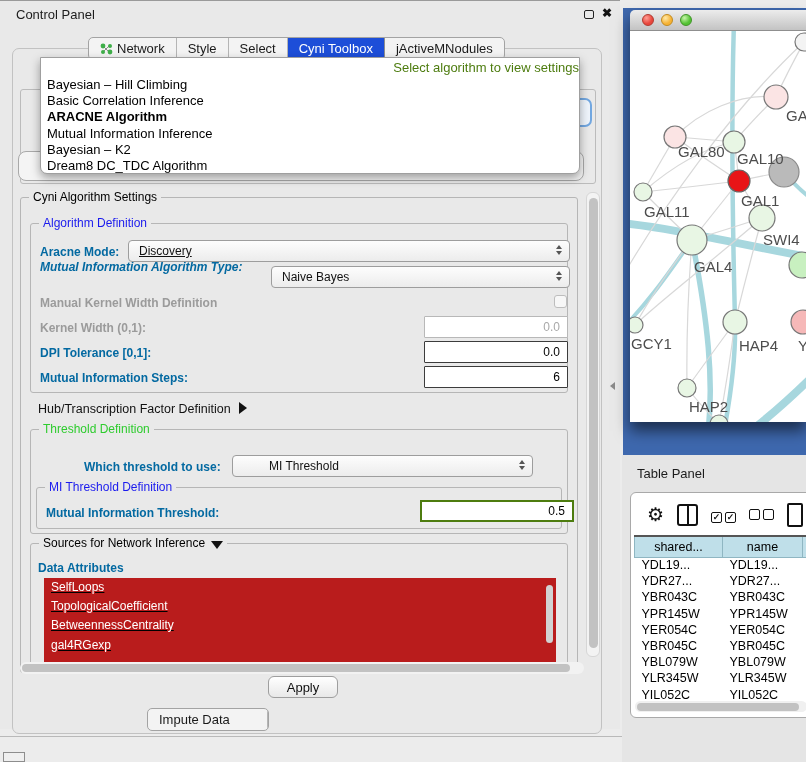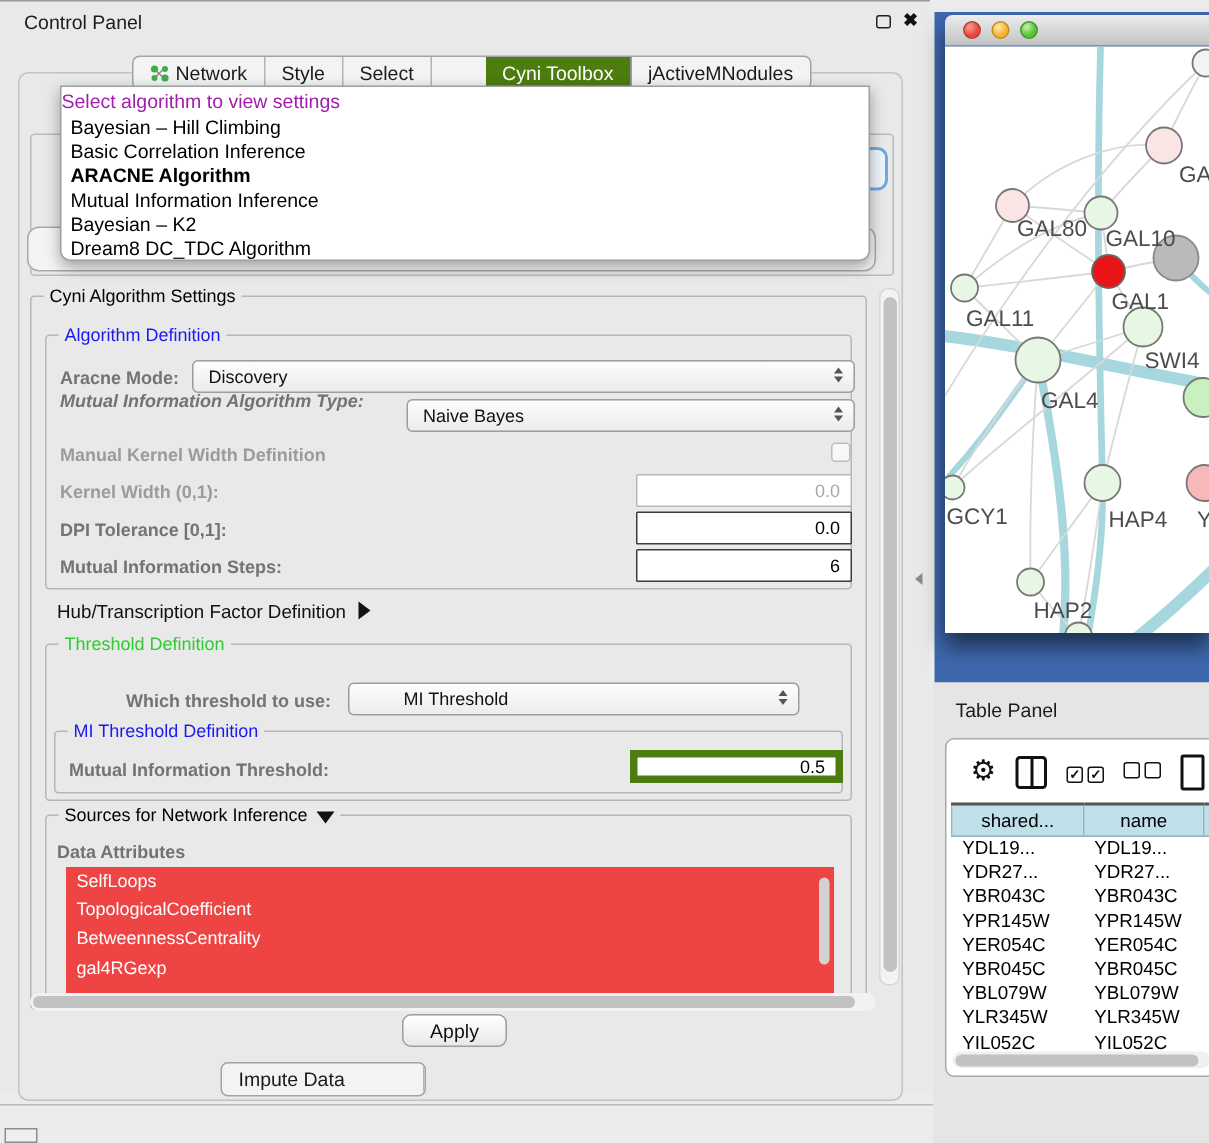--- a/index.html
+++ b/index.html
@@ -9,60 +9,60 @@
 
   
   #cpanel { left:0; top:7; width:620px; height:729px; background:#e9e9e9; border-top:1px solid #9a9a9a; }
   .cp-title { left:16px; top:6px; font-size:13px; color:#1c1c1c; }
   .float-icon { right:26px; top:9px; width:10px; height:9px; border:1.5px solid #222; border-radius:2px; }
   .close-icon { right:8px; top:5px; font-size:12px; color:#111; font-weight:bold; }
 
   .seg { display:flex; border:1px solid #a3a3a3; border-radius:5px; background:#f3f3f3; overflow:hidden; height:23px; font-size:13px; color:#1a1a1a; }
   .seg .sg { padding:3px 11px 0 11px; border-right:1px solid #b5b5b5; white-space:nowrap; }
   .seg .sg:last-child { border-right:none; }
-  .seg .sel { background:#4d7c0f; color:#fff; border-right-color:#8e8e8e;margin-left:36px; }
+  .seg .sel { background:#1d4ed8; color:#fff; border-right-color:#8e8e8e; }
 
   #content-box { left:12px; top:47px; width:590px; height:686px; border:1px solid #c2c2c2; border-radius:7px; background:#e9e9e9; }
 
   
   .frag-group { left:20px; top:88px; width:576px; height:95px; border:1px solid #bbb; border-radius:3px; }
   .frag-combo-focus { left:556px; top:97px; width:36px; height:29px; border:2px solid #72a7e0; border-radius:7px; background:#eef4fb; }
   .frag-combo { left:18px; top:150px; width:566px; height:30px; border:1px solid #a9a9a9; border-radius:8px; background:#f4f4f4; }
 
   
   #algo-popup { left:40px; top:56px; width:540px; height:117px; background:#fff; border:1px solid #9f9f9f;
     border-radius:0 0 7px 7px; box-shadow:0 4px 10px rgba(0,0,0,.35); z-index:30; padding-top:2px; }
-  .popup-placeholder { text-align:left; color:#a21caf; font-size:13px; height:17px; }
+  .popup-placeholder { text-align:right; color:#4d7c0f; font-size:13px; height:17px; }
   .popup-item { font-size:13px; color:#000; padding-left:6px; height:16.2px; line-height:16.2px; white-space:nowrap; }
   .popup-item.bold { font-weight:bold; }
 
   
   .gbox { border:1px solid #b6b6b6; border-radius:3px; }
   .gtitle { position:absolute; top:-8px; background:#e9e9e9; padding:0 4px; font-size:12px; white-space:nowrap; }
   .blue { color:#1a1aee; } .green { color:#2ecc2e; }
 
-  .lbl { font-size:12px; color:#737373; font-weight:bold; white-space:nowrap; }
+  .lbl { font-size:12px; color:#0369a1; font-weight:bold; white-space:nowrap; }
   .lbl-plain { font-size:12.5px; color:#111; white-space:nowrap; }
   .lbl-gray { font-size:12px; color:#9b9b9b; font-weight:bold; white-space:nowrap; }
 
   .combo { border:1px solid #9d9d9d; border-radius:4px; background:linear-gradient(#fdfdfd,#ececec);
     font-size:12px; color:#111; display:flex; align-items:center; padding-left:10px; height:22px; }
   .combo .spin { position:absolute; right:7px; top:4px; display:flex; flex-direction:column; gap:2px; }
   .tri-up { width:0; height:0; border-left:3.5px solid transparent; border-right:3.5px solid transparent; border-bottom:4.5px solid #555; }
   .tri-dn { width:0; height:0; border-left:3.5px solid transparent; border-right:3.5px solid transparent; border-top:4.5px solid #555; }
   .tri-right { display:inline-block; width:0; height:0; border-top:6px solid transparent; border-bottom:6px solid transparent; border-left:8px solid #111; margin-left:8px; vertical-align:-1px; }
   .tri-down-big { display:inline-block; width:0; height:0; border-left:6px solid transparent; border-right:6px solid transparent; border-top:8px solid #111; margin-left:6px; vertical-align:-2px; }
 
   .tinput { background:#fff; font-size:12px; display:flex; align-items:center; justify-content:flex-end; padding-right:7px; height:22px; }
   .tinput.active { border:1.5px solid #3c3c3c; border-radius:1px; color:#000; }
   .tinput.disabled { border:1px solid #b8b8b8; border-radius:1px; color:#a9a9a9; }
 
   .checkbox { width:13px; height:13px; border:1px solid #bdbdbd; border-radius:3px; background:#f7f7f7; }
 
-  .attr-list { background:#ef4444; }
+  .attr-list { background:#b91c1c;text-decoration:underline; }
   .attr-item { color:#fff; font-size:12px; padding-left:7px; height:19.2px; line-height:19.2px; }
 
   .vscroll-track { background:#f3f3f3; border:1px solid #d6d6d6; border-radius:6px; }
   .scroll-thumb { background:#c2c2c2; border-radius:6px; }
 
   .btn { border:1px solid #9e9e9e; border-radius:6px; background:linear-gradient(#ffffff,#e8e8e8);
     font-size:13px; color:#111; display:flex; align-items:center; justify-content:center; }
 
   
   #desktop { left:623px; top:8px; width:183px; height:447px; background:#3e68ae; }
@@ -134,21 +134,21 @@
   <div class="abs" style="left:16px; top:183px; width:570px; height:489px; overflow:hidden;">
 
     <div class="abs gbox" style="left:4px; top:13px; width:558px; height:476px;">
       <span class="gtitle" style="left:8px;">Cyni Algorithm Settings</span>
     </div>
 
     <div class="abs gbox" style="left:14px; top:39px; width:538px; height:170px;">
       <span class="gtitle blue" style="left:8px;">Algorithm Definition</span>
     </div>
     <span class="abs lbl" style="left:24px; top:61px;">Aracne Mode:</span>
-    <div class="abs combo" style="left:112px; top:56px; width:442px;">
+    <div class="abs combo" style="left:112px; top:56px; width:442px;text-decoration:underline;">
       <span>Discovery</span>
       <span class="spin">
           <span class="tri-up"></span>
           <span class="tri-dn"></span>
         </span>
     </div>
     <span class="abs lbl" style="left:24px; top:76px;font-style:italic;">Mutual Information Algorithm Type:</span>
     <div class="abs combo" style="left:255px; top:82px; width:299px;">
       <span>Naive Bayes</span>
       <span class="spin">
@@ -177,21 +177,21 @@
       <span>MI Threshold</span>
       <span class="spin">
           <span class="tri-up"></span>
           <span class="tri-dn"></span>
         </span>
     </div>
     <div class="abs gbox" style="left:20px; top:303px; width:526px; height:42px;">
       <span class="gtitle blue" style="left:8px;">MI Threshold Definition</span>
     </div>
     <span class="abs lbl" style="left:30px; top:322px;">Mutual Information Threshold:</span>
-    <div class="abs tinput" style="left:404px; top:316px; width:142px; border:5px solid #4d7c0f;">0.5</div>
+    <div class="abs tinput" style="left:404px; top:316px; width:154px; border:2px solid #4d7c0f;">0.5</div>
 
     <div class="abs gbox" style="left:14px; top:359px; width:538px; height:130px;">
       <span class="gtitle" style="left:8px;"><span>Sources for Network Inference</span><span class="tri-down-big"></span></span>
     </div>
     <span class="abs lbl" style="left:22px; top:377px;">Data Attributes</span>
     <div class="abs attr-list" style="left:28px; top:394px; width:512px; height:84px;">
       <div class="attr-item">SelfLoops</div>
       <div class="attr-item">TopologicalCoefficient</div>
       <div class="attr-item">BetweennessCentrality</div>
       <div class="attr-item">gal4RGexp</div>

